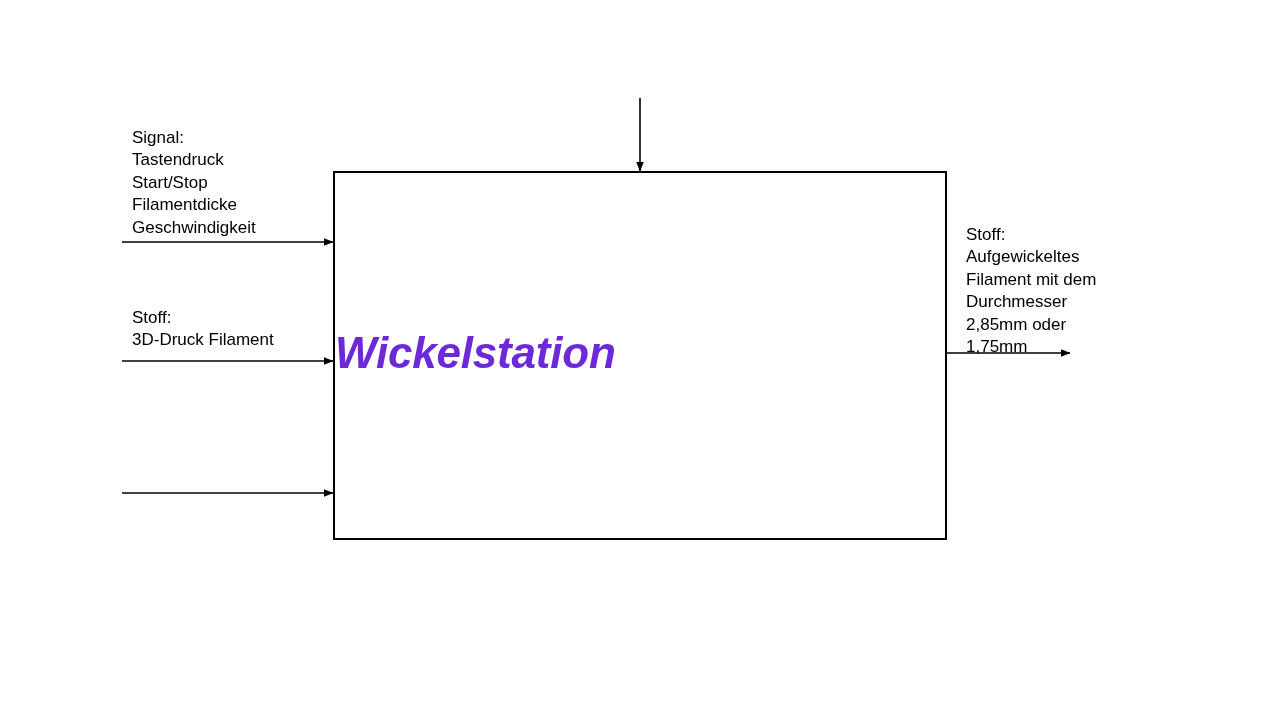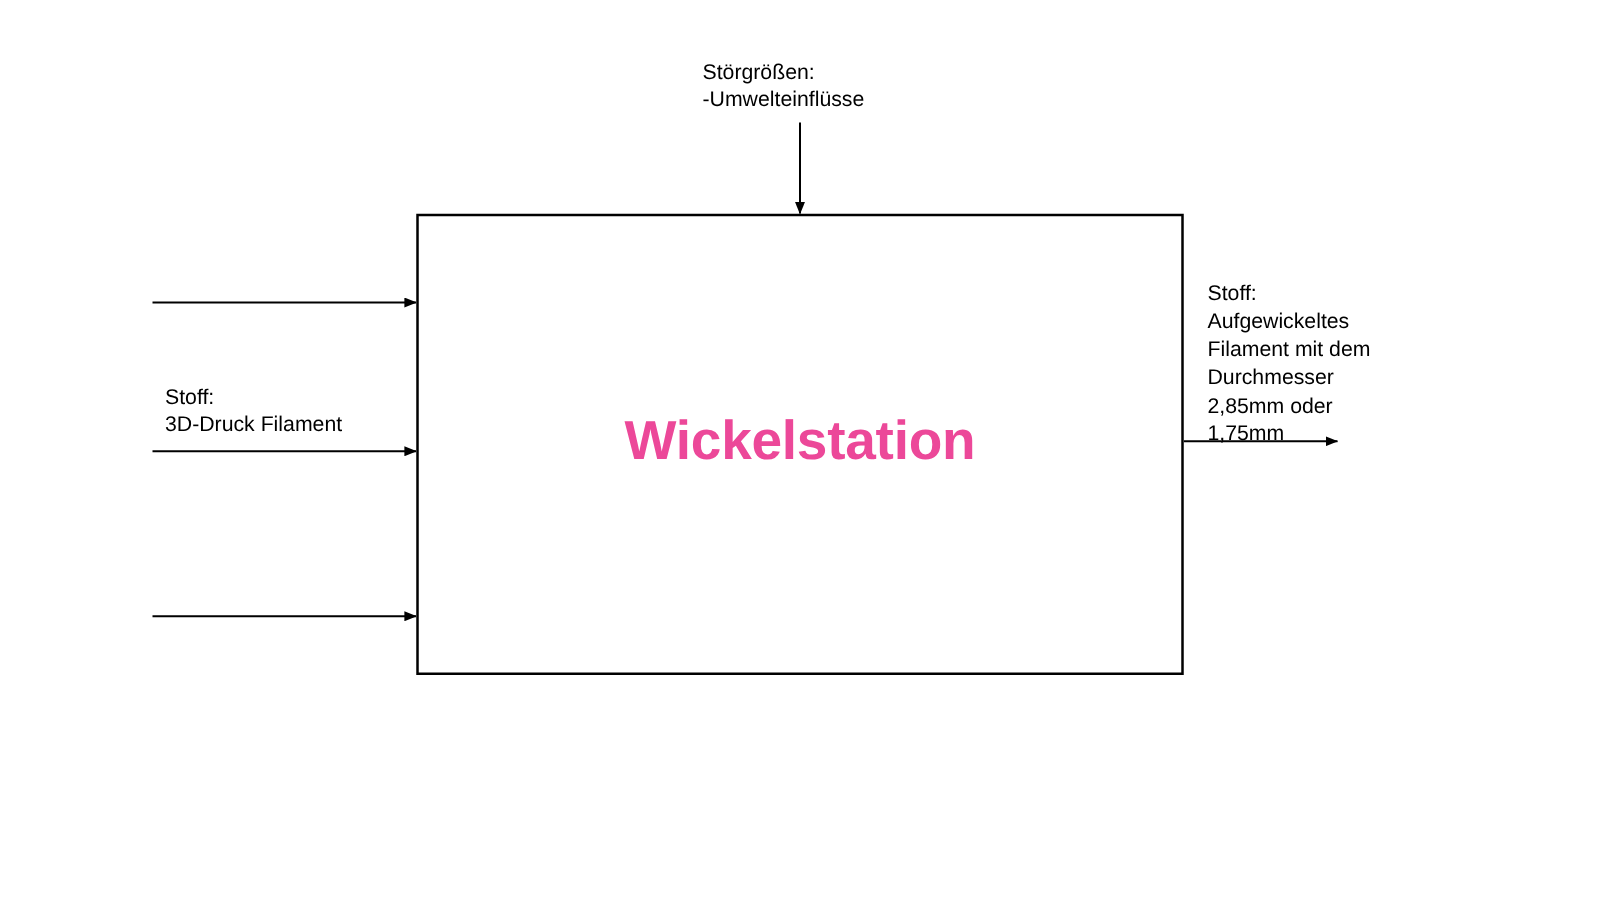--- a/index.html
+++ b/index.html
@@ -28,27 +28,27 @@
     height: 369px;
     border: 2px solid #000000;
     box-sizing: border-box;
     background: #ffffff;
   }
   .blackbox-title {
     position: absolute;
     left: 0;
     right: 0;
     top: 158px;
-    text-align: center;
     font-size: 44px;
     font-weight: 600;
     line-height: 1;
     letter-spacing: -0.2px;
-    color: #ec4899;
+    color: #6d28d9;
     white-space: nowrap;
+    font-style: italic;
   }
   
   .label {
     position: absolute;
     font-size: 17px;
     line-height: 22.4px;
     color: #000000;
     white-space: pre-line;
   }
   .label-disturbance { left: 562px; top: 47px; }
@@ -87,23 +87,26 @@
 
     <line x1="122" y1="493" x2="333" y2="493" stroke="#000000" stroke-width="1.6" marker-end="url(#arrowhead)"></line>
 
     <line x1="947" y1="353" x2="1070" y2="353" stroke="#000000" stroke-width="1.6" marker-end="url(#arrowhead)"></line>
   </svg>
 
   <div class="blackbox">
     <div class="blackbox-title">Wickelstation</div>
   </div>
 
-  <div class="label label-disturbance">Störgrößen:
--Umwelteinflüsse</div>
 
+  <div class="label label-signal">Signal:
+Tastendruck
+Start/Stop
+Filamentdicke
+Geschwindigkeit</div>
 
   <div class="label label-material-in">Stoff:
 3D-Druck Filament</div>
 
 
   <div class="label label-material-out">Stoff:
 Aufgewickeltes
 Filament mit dem
 Durchmesser
 2,85mm oder

